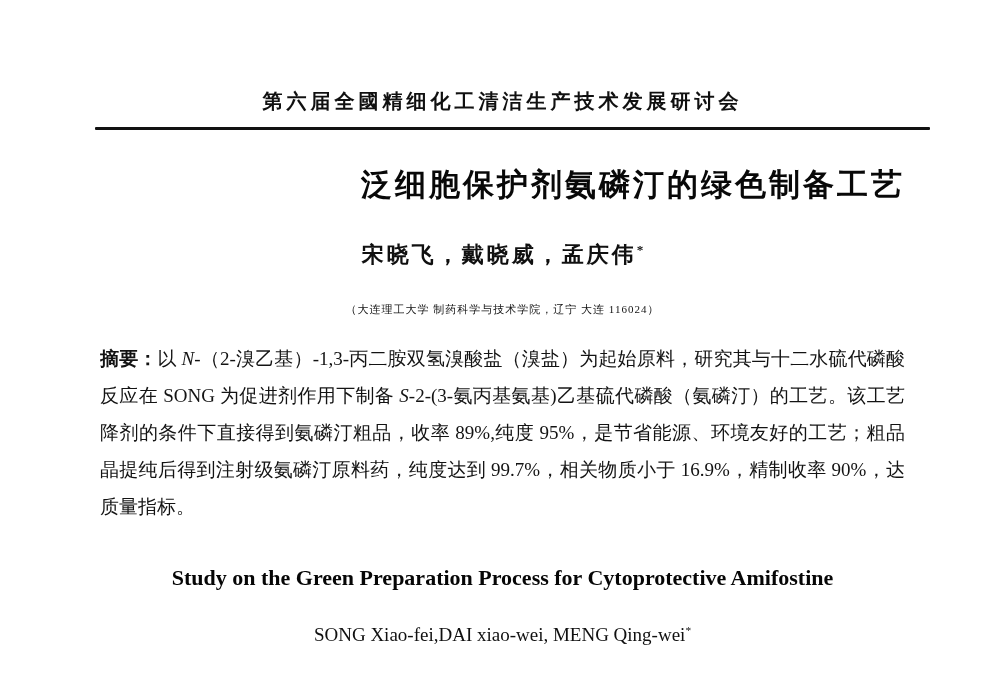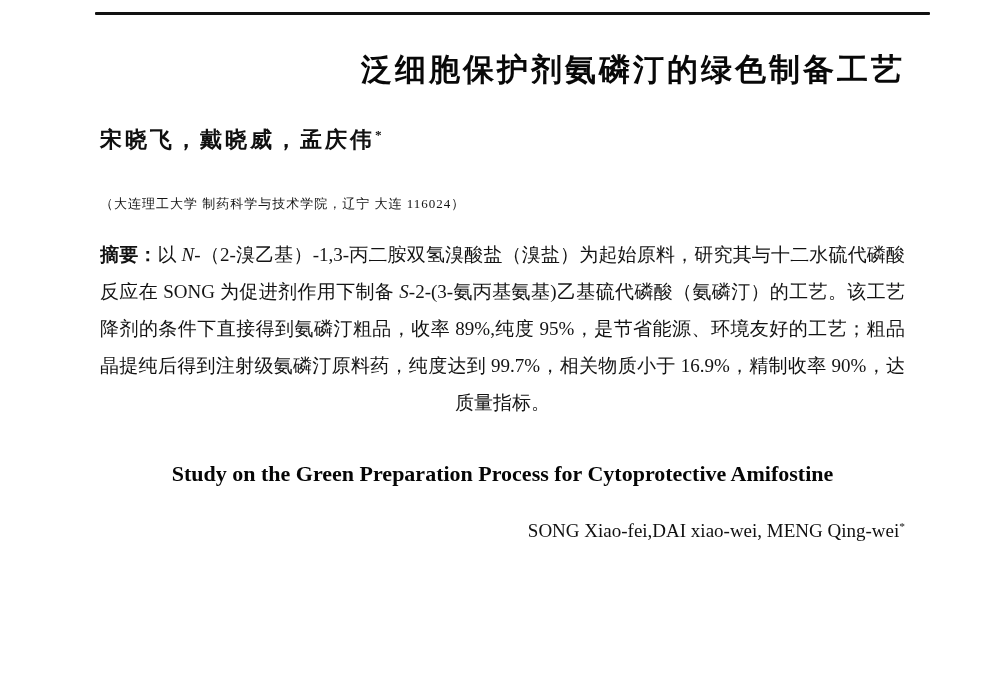--- a/index.html
+++ b/index.html
@@ -44,46 +44,45 @@
     text-align: right;
     font-family: "Liberation Sans", "DejaVu Sans", sans-serif;
     font-weight: bold;
     font-size: 31px;
     letter-spacing: 3px;
     color: #080808;
     white-space: nowrap;
   }
   .authors-zh {
     margin-top: 34px;
-    text-align: left;
+    text-align: center;
     font-family: "Liberation Serif", "DejaVu Serif", serif;
     font-weight: bold;
     font-size: 22px;
     letter-spacing: 3px;
     color: #101010;
     white-space: nowrap;
   }
   .affil-zh {
-    margin-top: 40px;
-    text-align: left;
-    font-size: 13px;
+    margin-top: 32px;
+    text-align: center;
+    font-size: 11px;
     letter-spacing: 1px;
     color: #141414;
     white-space: nowrap;
   }
   .abstract {
     margin-top: 23px;
     font-size: 19px;
     color: #131313;
   }
   .abs-line {
     height: 37px;
     line-height: 37px;
     white-space: nowrap;
-    text-align: center;
   }
   .abs-line.justify {
     white-space: normal;
     text-align: justify;
     text-align-last: justify;
     overflow: hidden;
   }
   .keywords {
     height: 37px;
     line-height: 37px;
@@ -95,36 +94,37 @@
     margin: 40px 0 0 0;
     text-align: center;
     font-family: "Liberation Serif", "DejaVu Serif", serif;
     font-weight: bold;
     font-size: 22px;
     color: #060606;
     white-space: nowrap;
   }
   .authors-en {
     margin-top: 33px;
-    text-align: right;
+    text-align: center;
     font-size: 19px;
     color: #101010;
     white-space: nowrap;
   }
   sup.note {
     font-size: 60%;
     vertical-align: super;
     letter-spacing: 0;
   }
 </style>
 </head>
 <body>
 
 <div class="page">
 
+  <div class="running-head">第六届全國精细化工清洁生产技术发展研讨会</div>
 
   <div class="head-rule"></div>
 
   <h1 class="title-zh">泛细胞保护剂氨磷汀的绿色制备工艺</h1>
 
   <div class="authors-zh"><span>宋晓飞，戴晓威，孟庆伟</span><sup class="note">*</sup></div>
 
   <div class="affil-zh">（大连理工大学 制药科学与技术学院，辽宁 大连 116024）</div>
 
   <div class="abstract" id="abstract">

